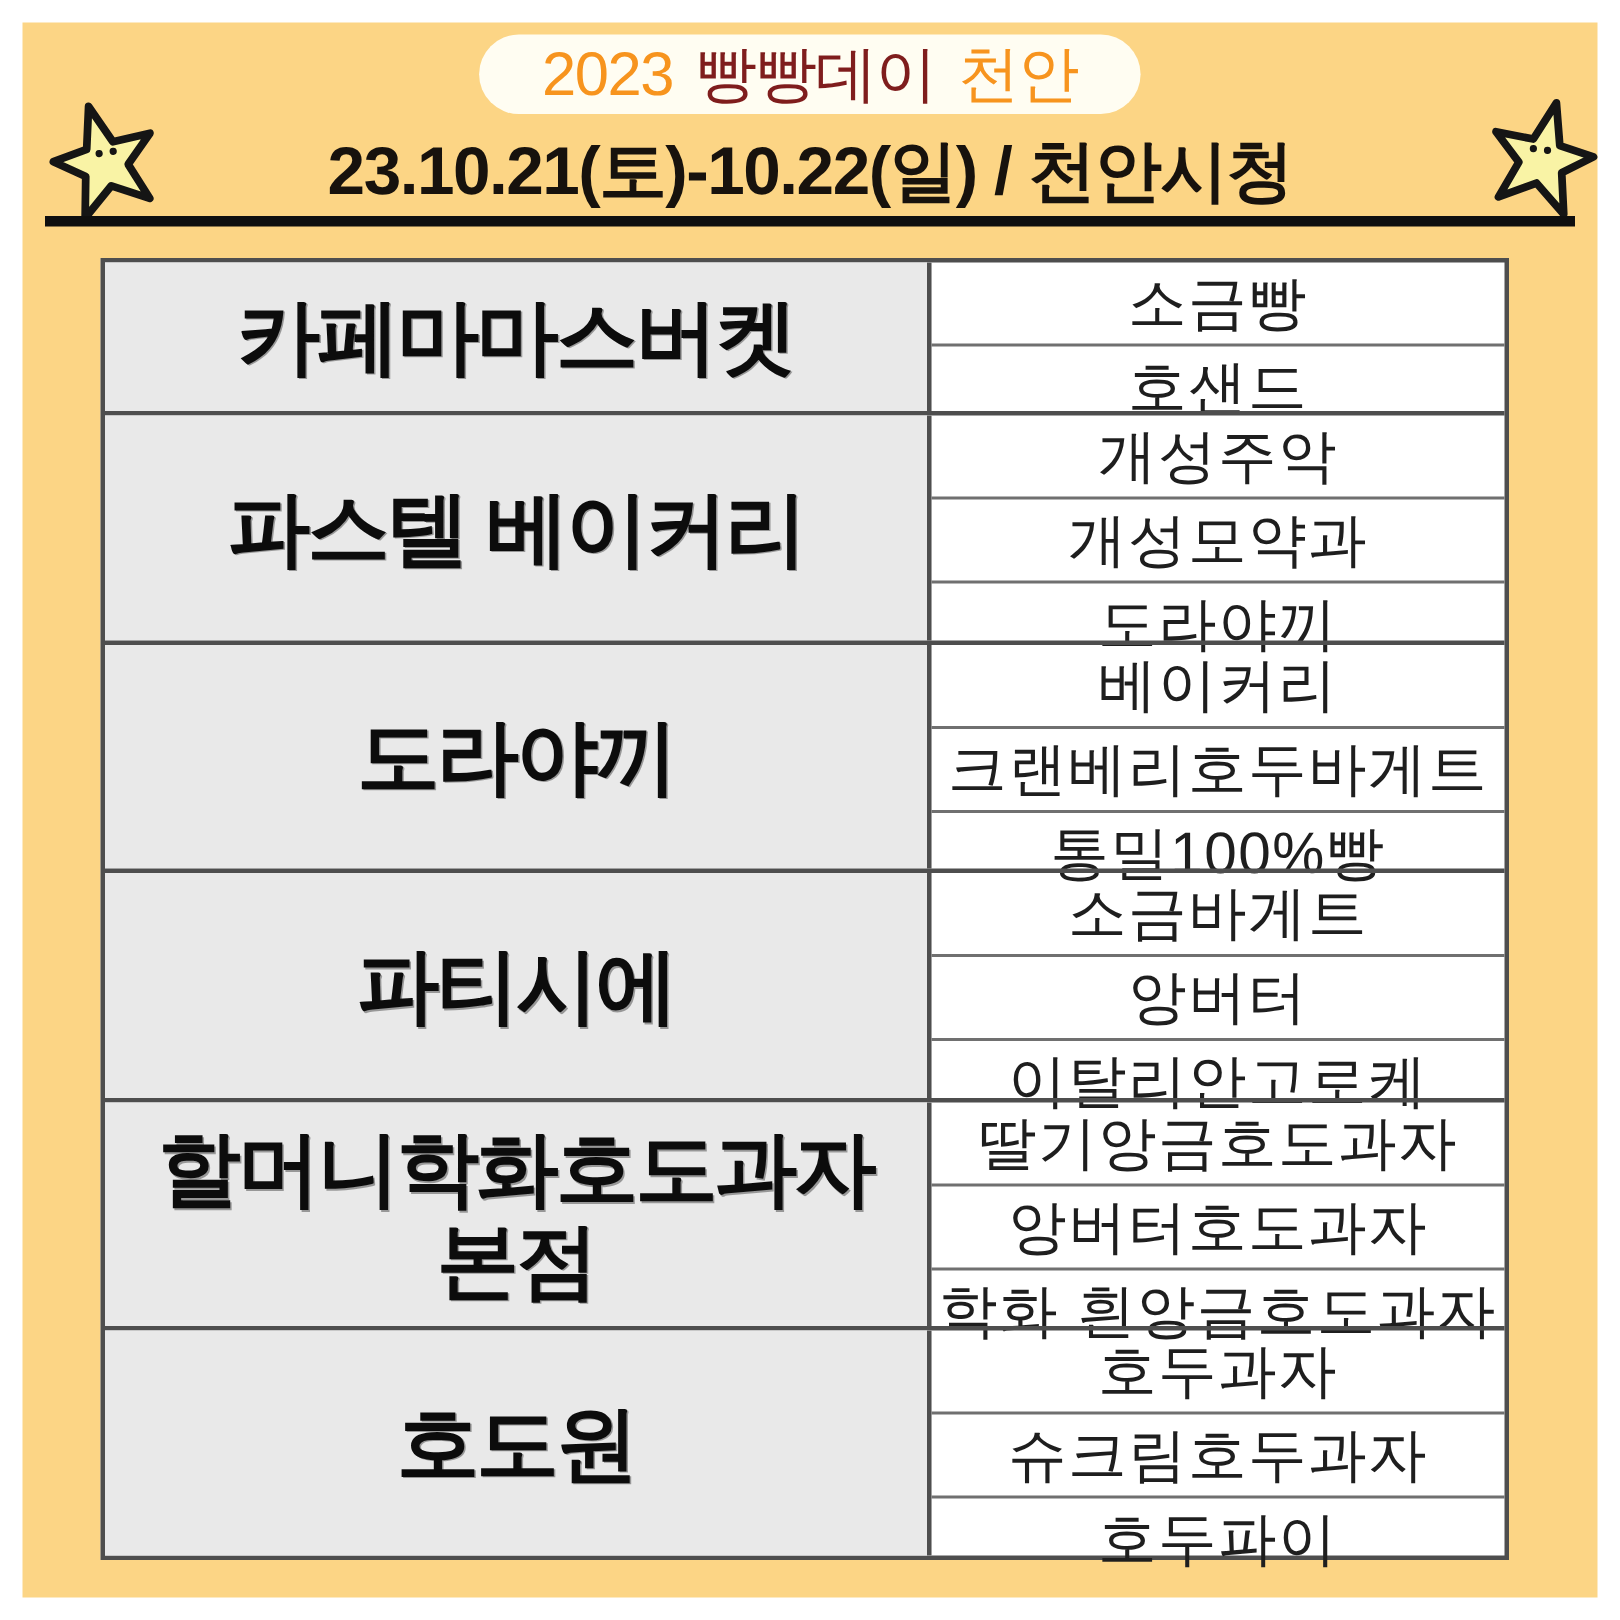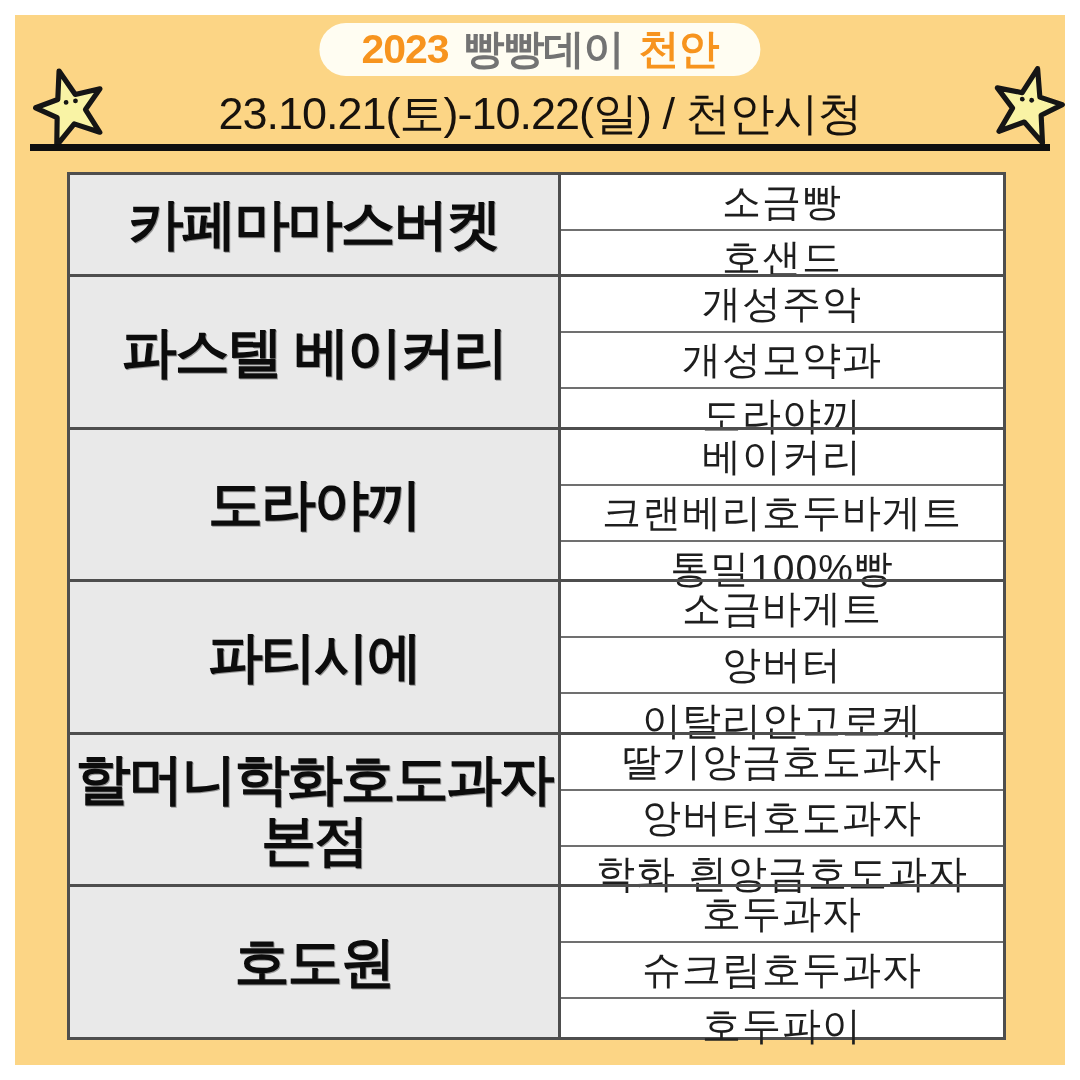--- a/index.html
+++ b/index.html
@@ -10,48 +10,48 @@
   }
   .panel{
     position:absolute;left:15px;top:15px;width:1050px;height:1050px;
     background:#FCD585;
   }
   
   .badge{
     position:absolute;left:50%;transform:translateX(-50%);top:23px;
     height:53px;padding:0 42px;background:#FFFDF2;border-radius:30px;
     display:flex;align-items:center;gap:15px;
-    font-size:41px;font-weight:700;letter-spacing:-1px;white-space:nowrap;
+    font-size:41px;font-weight:400;letter-spacing:-1px;white-space:nowrap;
   }
   .badge .orange{color:#F7941E;}
-  .badge .brown{color:#737373;}
+  .badge .brown{color:#7f1d1d;}
   
   .date{
     position:absolute;top:84px;left:0;width:100%;text-align:center;
-    font-size:45px;font-weight:400;color:#17120d;letter-spacing:-1px;
+    font-size:45px;font-weight:700;color:#17120d;letter-spacing:-1px;
   }
   
   .star{position:absolute;width:88px;height:86px;}
   .star.left{left:26px;top:66px;transform:rotate(-4deg);}
   .star.right{left:984px;top:64px;transform:scaleX(-1) rotate(-2deg);}
   
   .divider{
     position:absolute;left:30px;top:144px;width:1020px;height:7px;
     background:#0f0f0f;
   }
   
   .table{
     position:absolute;left:67px;top:172px;width:939px;height:868px;
     border:3px solid #4e4e4e;box-sizing:border-box;background:#ffffff;
     display:flex;flex-direction:column;
   }
   .group{display:flex;min-height:0;}
   .group + .group{border-top:3px solid #4e4e4e;}
   .left-cell{
-    width:491px;flex:none;background:#E9E9E9;border-right:3px solid #4e4e4e;
+    width:551px;flex:none;background:#E9E9E9;border-right:3px solid #4e4e4e;
     display:flex;align-items:center;justify-content:center;text-align:center;
     font-weight:900;font-size:55px;letter-spacing:-2px;color:#0c0c0c;
     white-space:pre-line;line-height:1.1;box-sizing:border-box;
     text-shadow:1px 1px 0 rgba(0,0,0,0.35);
   }
   .items{flex:1;display:flex;flex-direction:column;min-width:0;}
   .item{
     flex:1;display:flex;align-items:center;justify-content:center;
     font-size:39px;color:#1e1e1e;border-top:2px solid #707070;
     letter-spacing:1px;

